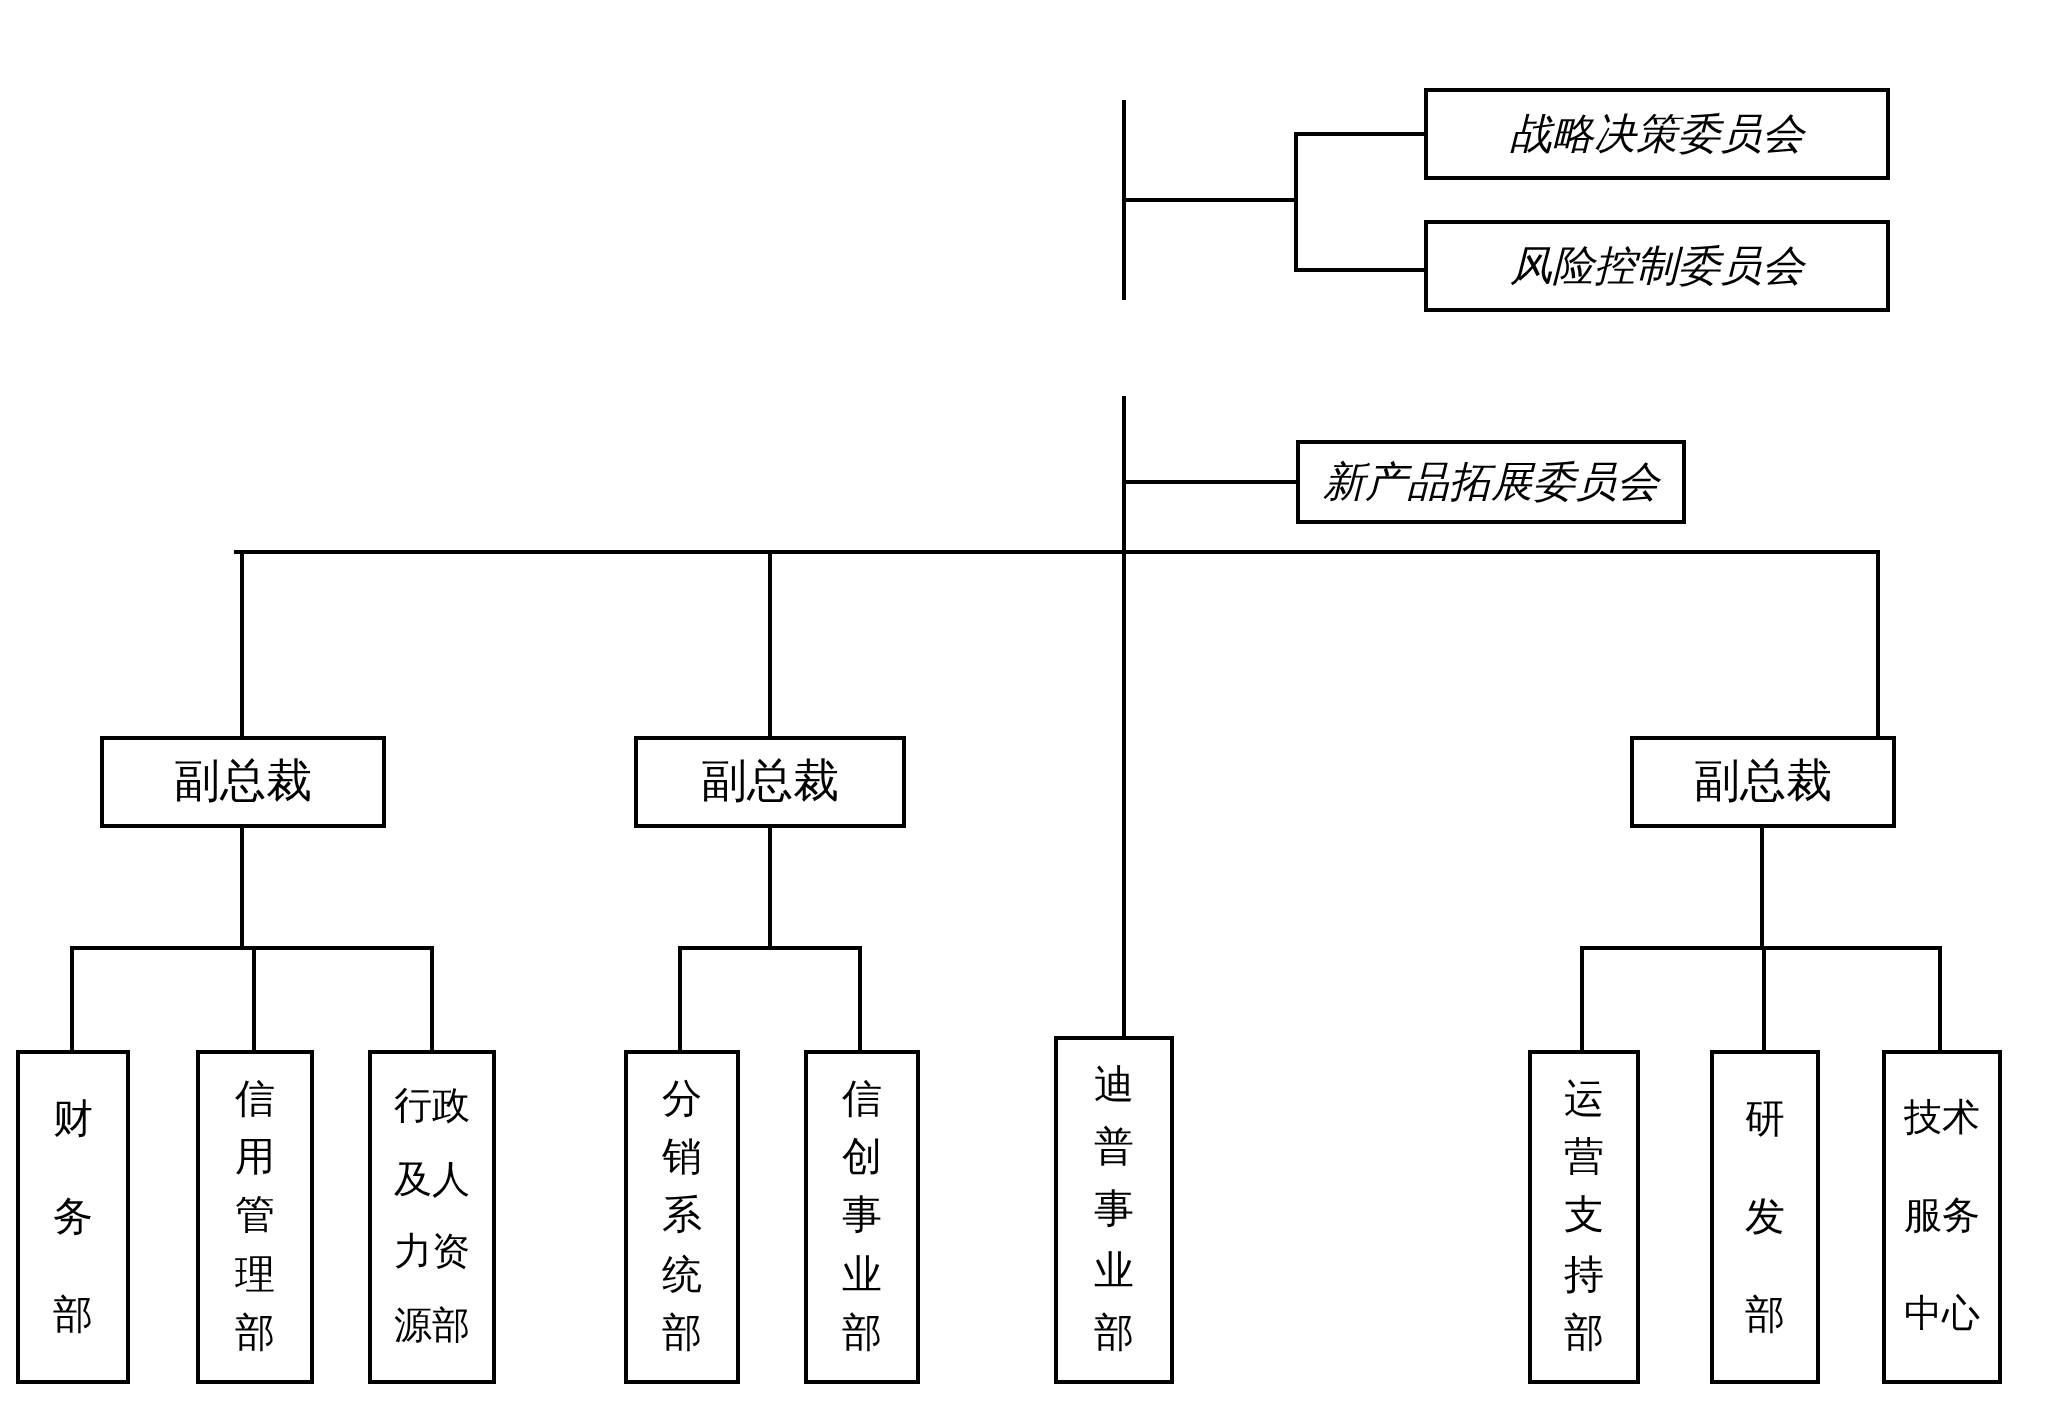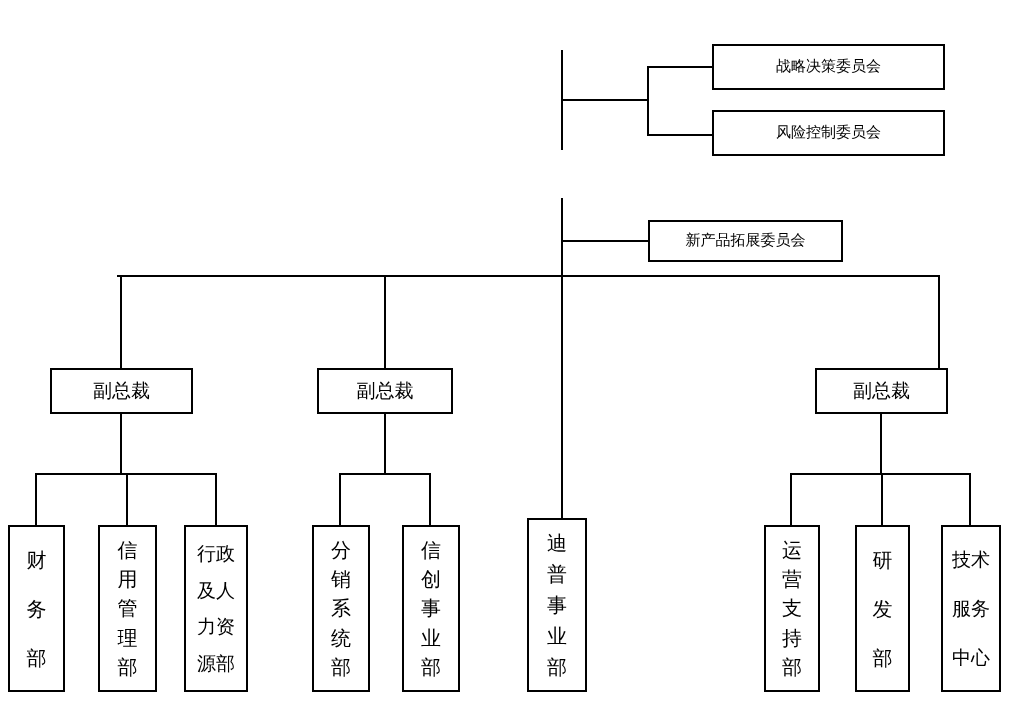--- a/index.html
+++ b/index.html
@@ -31,22 +31,22 @@
   .node-label{
     display:block;
     white-space:pre-line;
   }
   
   .h-node .node-label{
     font-size:21px;
     letter-spacing:1px;
   }
   .h-node.wide-space .node-label{ letter-spacing:10px; text-indent:10px; }
-  .h-node.committee .node-label{ font-size:15px; letter-spacing:0px; }
-  .h-node.vp .node-label{ font-size:19px; letter-spacing:0px; }
+  .h-node.committee .node-label{ font-size:21px; letter-spacing:0px;font-style:italic; }
+  .h-node.vp .node-label{ font-size:23px; letter-spacing:0px; }
 
   
   .v-node{
     padding:8px 2px;
     align-items:center;
   }
   .v-node .vcol-wrap{
     display:flex;
     flex-direction:row-reverse;
     justify-content:center;

